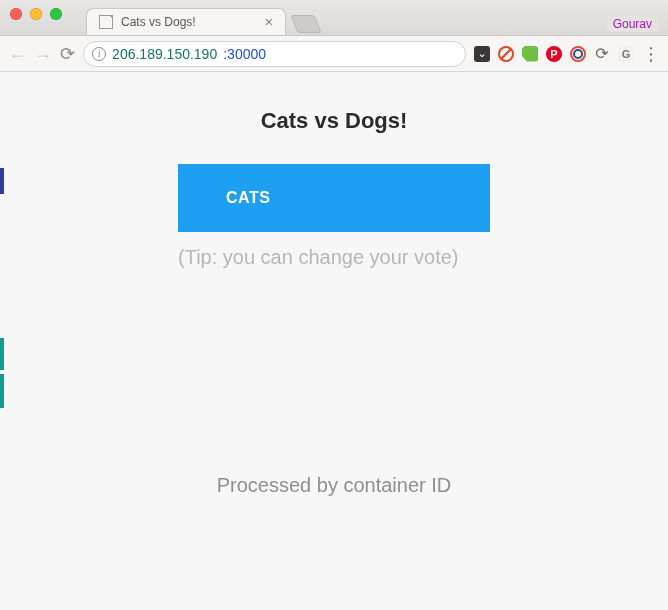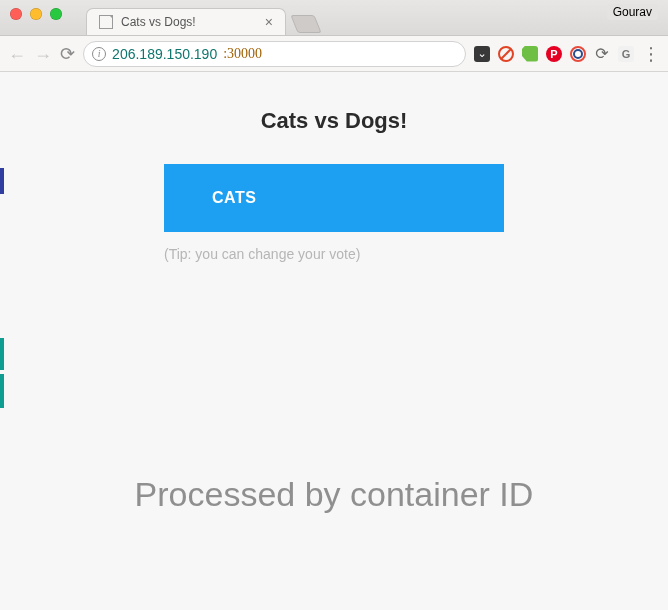--- a/index.html
+++ b/index.html
@@ -48,21 +48,21 @@
       border-top: 4px solid #9a9a9a; border-left: 4px solid transparent;
     }
     .tab .title { font-size: 12px; color: #555; flex: 1; white-space: nowrap; overflow: hidden; }
     .tab .close { font-size: 14px; color: #777; }
     .newtab {
       width: 24px; height: 18px; margin-left: 8px; margin-bottom: 2px;
       background: #cecbc9; border-radius: 3px; transform: skewX(22deg);
       border: 1px solid #b8b6b4;
     }
     .profile-name {
-      position: absolute; right: 10px; top: 4px; font-size: 12px; color: #000000;
+      position: absolute; right: 10px; top: 16px; font-size: 12px; color: #a21caf;
       background: #e5e3e1; padding: 1px 6px; border-radius: 3px; margin-left: 44px;
     }
     
     .toolbar {
       height: 36px;
       background: #f7f6f5;
       border-bottom: 1px solid #d6d5d4;
       display: flex; align-items: center; gap: 8px;
       padding: 0 8px;
     }
@@ -72,21 +72,21 @@
       flex: 1; height: 26px; background: #fff; border: 1px solid #d2d2d2;
       border-radius: 14px; display: flex; align-items: center; padding: 0 8px;
       font-size: 14px; color: #333; gap: 6px;
     }
     .info-i {
       width: 14px; height: 14px; border: 1.5px solid #8b8b8b; border-radius: 50%;
       display: flex; align-items: center; justify-content: center;
       font-size: 10px; color: #8b8b8b; font-family: serif; font-style: italic;
     }
     .url-host { color: #0f766e; }
-    .url-port { color: #a16207; font-family: Liberation Serif, serif; }
+    .url-port { color: #1d4ed8; }
     .ext-row { display: flex; align-items: center; gap: 8px; }
     .ext-ic { width: 16px; height: 16px; border-radius: 3px; display:flex;align-items:center;justify-content:center;font-size:11px;color:#fff; }
     .ext-pocket { background:#383838; }
     .ext-ic.stop{ border:2px solid #e04425; border-radius:50%; position:relative; background:transparent;}
     .ext-ic.stop::after{content:"";width:2px;height:14px;background:#e04425;position:absolute;transform:rotate(45deg);}
     .ext-evernote{ background:#6fbf44; clip-path: polygon(20% 0,100% 0,100% 100%,30% 100%,0 65%,0 20%); }
     .ext-pin{ background:#e60023; border-radius:50%; font-weight:bold;}
     .ext-auth{ background:#fff; border:2px solid #e74a3a; border-radius:50%; position:relative;}
     .ext-auth::after{content:"";width:6px;height:6px;border-radius:50%;border:2px solid #2a4d8e;position:absolute;left:1px;top:1px;}
     .ext-sync{ color:#6b6b6b; font-size:16px; background:transparent;}
@@ -96,32 +96,32 @@
     .page {
       background: #f7f7f7;
       height: calc(610px - 36px - 36px);
       padding-top: 36px;
       position: relative;
     }
     .page-title {
       text-align: center; font-size: 22px; font-weight: 700; color: #2b2b2b;
       margin-bottom: 30px;
     }
-    .vote-wrap { width: 340px; margin: 0 auto; }
+    .vote-wrap { width: 312px; margin: 0 auto; }
     .vote-btn {
       width: 100%; height: 68px; display: flex; align-items: center;
       padding-left: 48px; color: #fff; font-weight: 700; font-size: 16px;
       letter-spacing: 0.5px; margin-bottom: 14px; cursor: pointer;
     }
     .vote-cats { background: #1da0f1; }
     .vote-dogs { background: #0f9d92; }
-    .tip { color: #b6b6b6; font-size: 14px; margin-top: 4px; }
+    .tip { color: #b6b6b6; font-size: 20px; margin-top: 4px; }
     .processed {
       position: absolute; left: 0; right: 0; top: 400px;
-      text-align: center; color: #8f8f8f; font-size: 34px; line-height: 1.35;
+      text-align: center; color: #8f8f8f; font-size: 20px; line-height: 1.35;
     }
     
     .sliver { position:absolute; left:0; width:4px; }
     .s1{ top:96px; height:26px; background:#2f3ea0;}
     .s2{ top:266px; height:32px; background:#0f9d92;}
     .s3{ top:302px; height:34px; background:#0f9d92;}
   </style>
 </head>
 <body>
 

